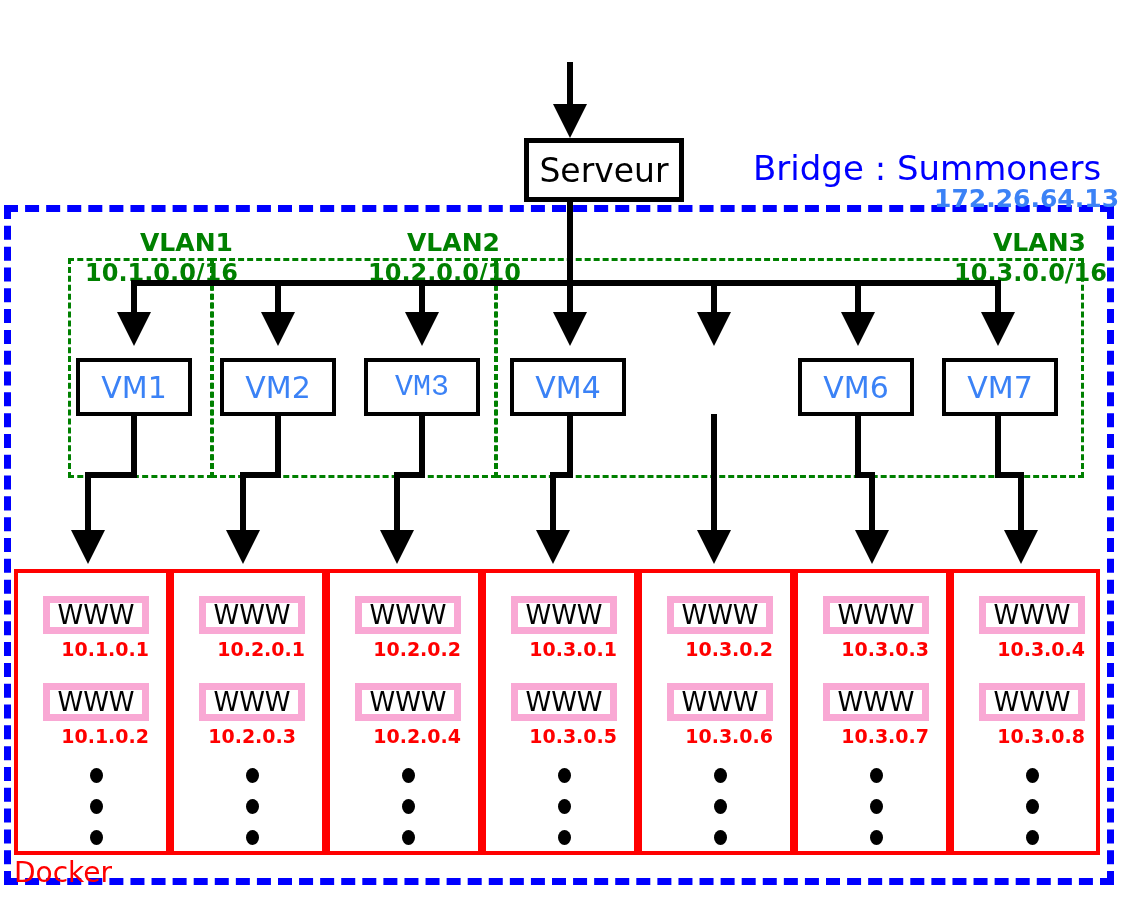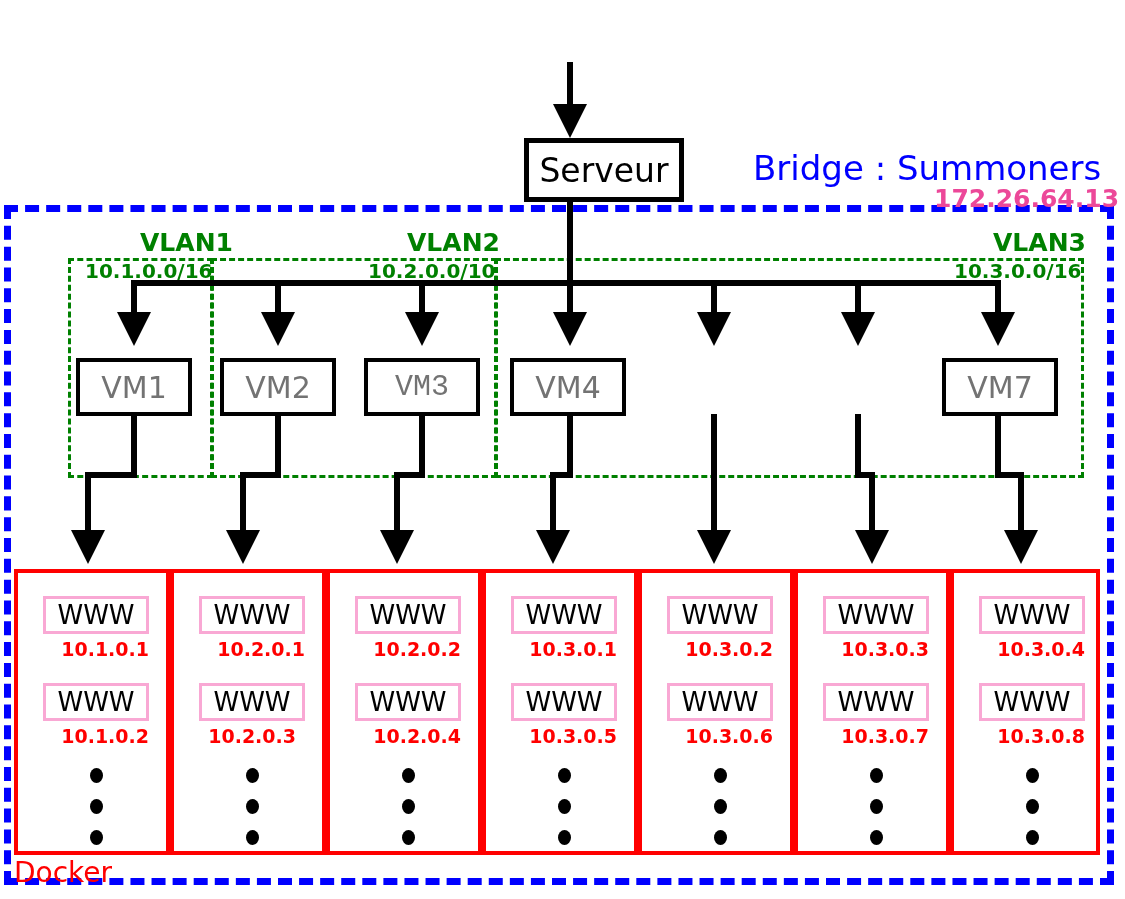--- a/index.html
+++ b/index.html
@@ -72,78 +72,78 @@
     left: 753px; top: 148px;
     font-size: 34px;
     color: #0000ff;
     white-space: nowrap;
     z-index: 7;
   }
   .bridge-ip {
     left: 934px; top: 184px;
     font-size: 25px;
     font-weight: bold;
-    color: #ec4899;
+    color: #3b82f6;
     white-space: nowrap;
     z-index: 7;
   }
 
   
   .vlan-box {
     border: 3px dashed #008000;
     box-sizing: border-box;
     z-index: 2;
   }
   .vlan-name {
     font-size: 25px;
     font-weight: bold;
     color: #008000;
     white-space: nowrap;
     z-index: 5;
   }
   .vlan-subnet {
-    font-size: 20px;
+    font-size: 24px;
     font-weight: bold;
     color: #008000;
     white-space: nowrap;
     z-index: 5;
   }
 
   
   .vm-box {
     top: 358px;
     width: 116px; height: 58px;
     border: 4px solid #000000;
     box-sizing: border-box;
     display: flex;
     align-items: center;
     justify-content: center;
     font-size: 30px;
-    color: #737373;
+    color: #3b82f6;
     background: #ffffff;
     z-index: 4;
   }
 
   
   .docker-outer {
     left: 14px; top: 569px;
     width: 1086px; height: 286px;
     z-index: 3;
   }
   .docker-col {
     position: absolute;
     top: 0; height: 286px;
     border: 4px solid #ff0000;
     box-sizing: border-box;
     background: #ffffff;
   }
   .www-box {
     position: absolute;
     width: 106px; height: 38px;
-    border: 3px solid #f9a8d4;
+    border: 7px solid #f9a8d4;
     box-sizing: border-box;
     display: flex;
     align-items: center;
     justify-content: center;
     font-size: 26px;
     color: #000000;
     background: #ffffff;
   }
   .www-ip {
     position: absolute;
@@ -226,20 +226,23 @@
   </div>
   <div class="abs vm-box" style="left:220px;">
     <span>VM2</span>
   </div>
   <div class="abs vm-box" style="left:364px;font-family:Liberation Mono, monospace;">
     <span>VM3</span>
   </div>
   <div class="abs vm-box" style="left:510px;">
     <span>VM4</span>
   </div>
+  <div class="abs vm-box" style="left:798px;">
+    <span>VM6</span>
+  </div>
   <div class="abs vm-box" style="left:942px;">
     <span>VM7</span>
   </div>
 
   <div class="abs vline" style="left:131px; top:414px; height:64px; z-index:4;"></div>
   <div class="abs hline" style="left:85px;  top:472px; width:52px; z-index:4;"></div>
   <div class="abs vline" style="left:85px;  top:472px; height:62px; z-index:4;"></div>
   <div class="abs arrow" style="left:71px;  top:530px; z-index:4;"></div>
 
   <div class="abs vline" style="left:275px; top:414px; height:64px; z-index:4;"></div>

